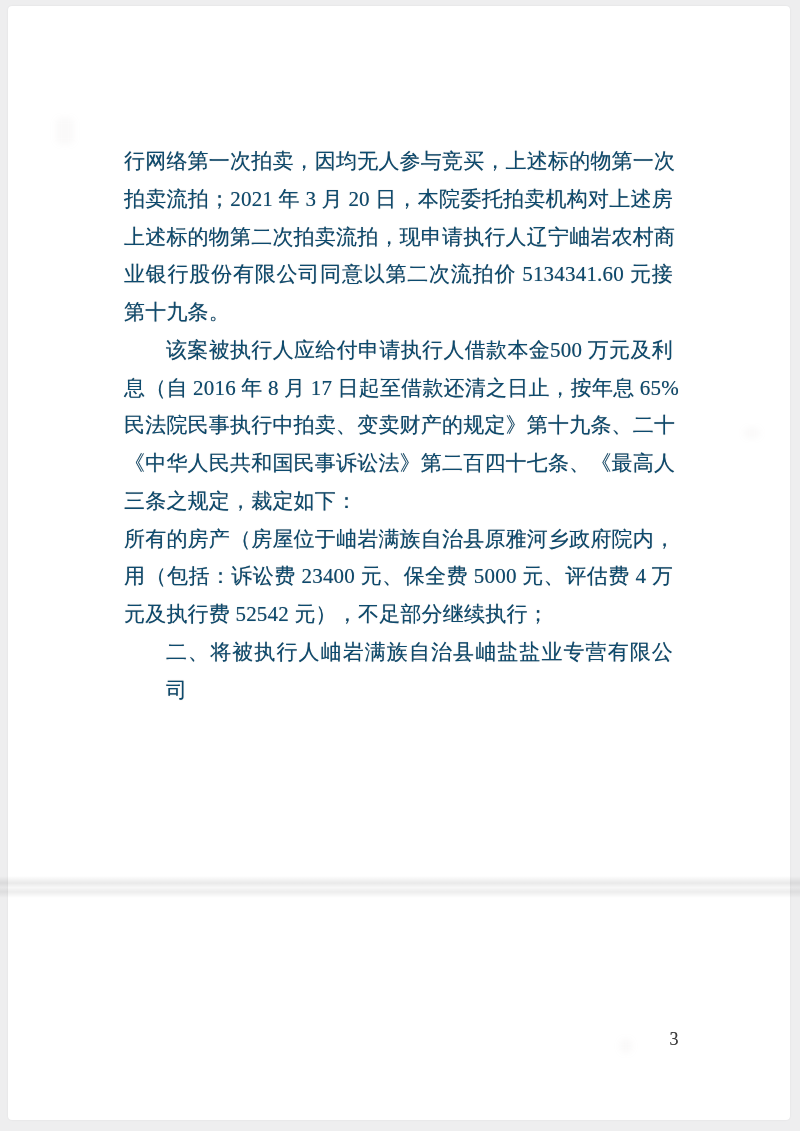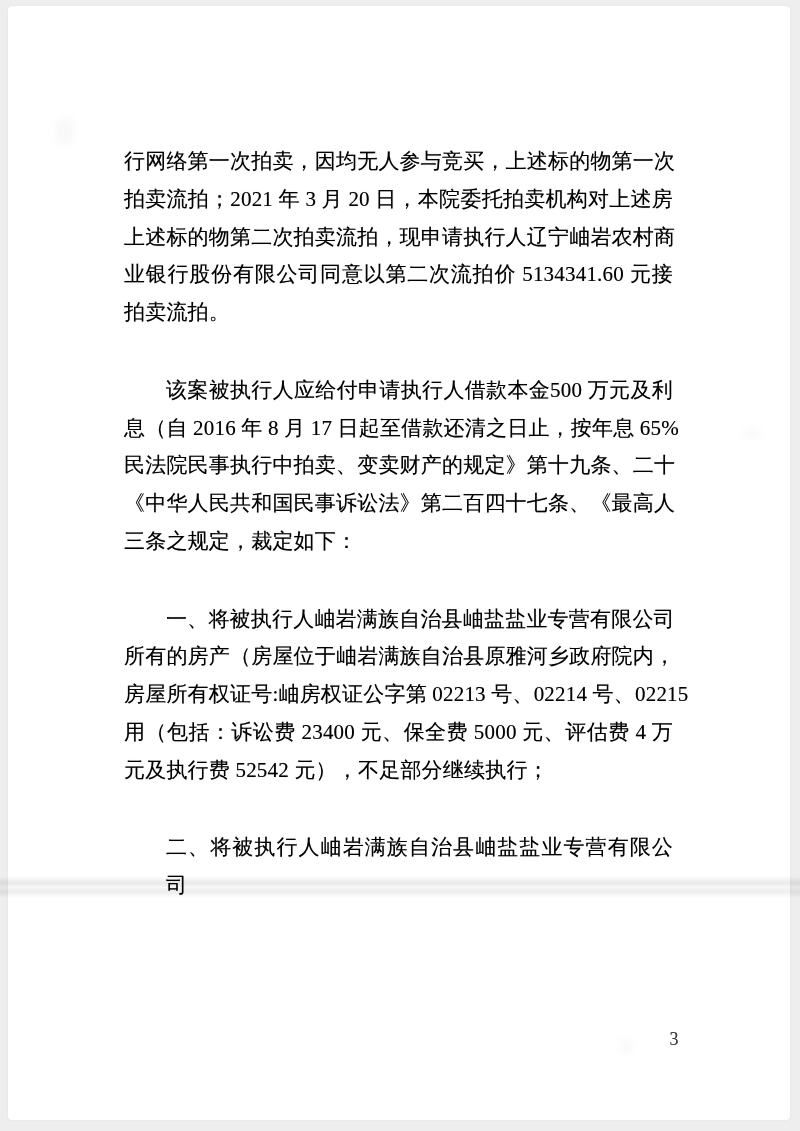--- a/index.html
+++ b/index.html
@@ -33,21 +33,21 @@
     letter-spacing: 0.2px;
     text-shadow: 0 0 0.7px rgba(80,80,80,0.65); 
   }
   .line {
     text-align: justify;
     text-align-last: justify;
     white-space: nowrap;
     text-justify: inter-character;
   }
   .line.end { text-align-last: left; white-space: normal; }
-  .line.indent { padding-left: 42px; box-sizing: border-box; margin-top: 40px; }
+  .line.indent { padding-left: 42px; box-sizing: border-box; }
   .page-number {
     position: absolute;
     left: 656px; top: 1023px;  
     width: 20px;
     text-align: center;
     font-size: 18px;
     color: #3c3c3c;
     text-shadow: 0 0 0.6px rgba(80,80,80,0.6);
   }
   .scan-band {
@@ -71,34 +71,32 @@
   }
   .smudge-a { left: 48px; top: 112px; width: 18px; height: 26px; }
   .smudge-b { left: 736px; top: 422px; width: 16px; height: 10px; }
   .smudge-c { left: 612px; top: 1033px; width: 12px; height: 14px; }
 </style>
 </head>
 <body>
 
 <div class="canvas" style="background: rgb(238, 238, 239);">
   <div class="paper" style="background: rgb(255, 255, 255);">
-    <div class="text-block" style="color: #000000;">
+    <div class="text-block" style="color: #0c4a6e;">
         <div class="line">行网络第一次拍卖，因均无人参与竞买，上述标的物第一次</div>
         <div class="line">拍卖流拍；2021 年 3 月 20 日，本院委托拍卖机构对上述房</div>
         <div class="line">上述标的物第二次拍卖流拍，现申请执行人辽宁岫岩农村商</div>
         <div class="line">业银行股份有限公司同意以第二次流拍价 5134341.60 元接</div>
-        <div class="line end">拍卖流拍。</div>
+        <div class="line end">第十九条。</div>
         <div class="line indent">该案被执行人应给付申请执行人借款本金500 万元及利</div>
         <div class="line">息（自 2016 年 8 月 17 日起至借款还清之日止，按年息 65%</div>
         <div class="line">民法院民事执行中拍卖、变卖财产的规定》第十九条、二十</div>
         <div class="line">《中华人民共和国民事诉讼法》第二百四十七条、《最高人</div>
         <div class="line end">三条之规定，裁定如下：</div>
-        <div class="line indent">一、将被执行人岫岩满族自治县岫盐盐业专营有限公司</div>
         <div class="line">所有的房产（房屋位于岫岩满族自治县原雅河乡政府院内，</div>
-        <div class="line">房屋所有权证号:岫房权证公字第 02213 号、02214 号、02215</div>
         <div class="line">用（包括：诉讼费 23400 元、保全费 5000 元、评估费 4 万</div>
         <div class="line end">元及执行费 52542 元），不足部分继续执行；</div>
         <div class="line indent end">二、将被执行人岫岩满族自治县岫盐盐业专营有限公司</div>
       </div>
     <div class="page-number">3</div>
     <div class="smudge smudge-a"></div>
     <div class="smudge smudge-b"></div>
     <div class="smudge smudge-c"></div>
   </div>
   <div class="scan-band"></div>

